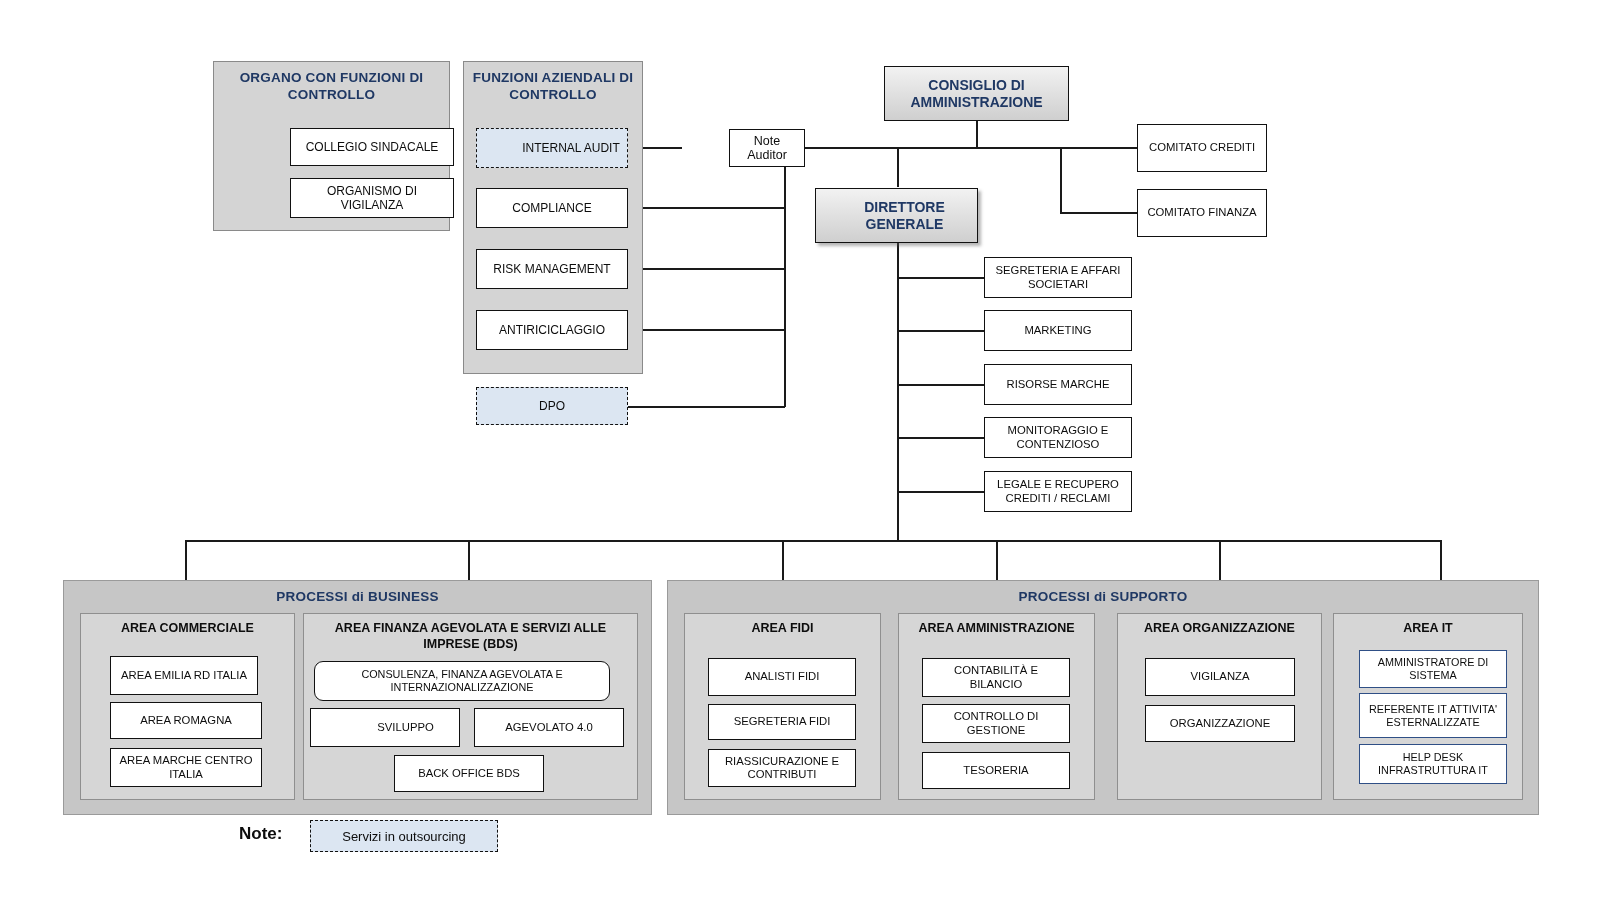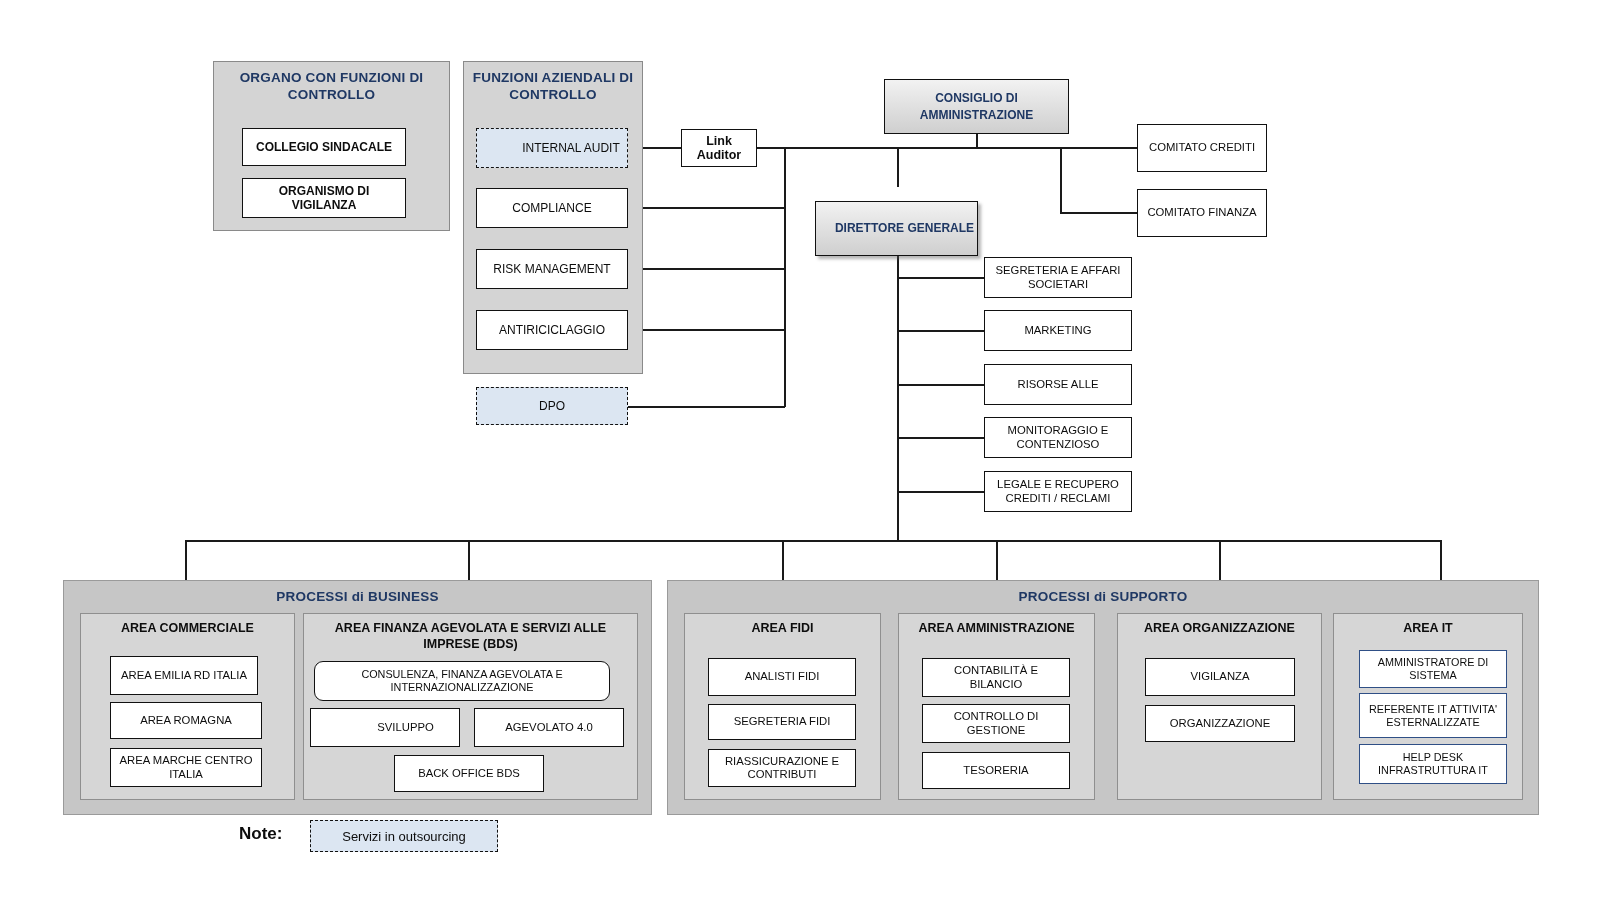--- a/index.html
+++ b/index.html
@@ -33,39 +33,38 @@
     color:#0d0d0d;font-weight:bold;font-size:12.5px;line-height:16px;
   }
 
   
   .box{
     position:absolute;box-sizing:border-box;
     background:#ffffff;border:1.6px solid #111111;
     display:flex;align-items:center;justify-content:center;text-align:center;
     color:#0d0d0d;font-size:12px;line-height:14.5px;padding:2px 4px;
   }
-  .box.b{font-weight:bold;}
+  .box.b{font-weight:normal;margin-left:48px;}
   .box.small{font-size:11.3px;line-height:13.5px;}
   .box.tiny{font-size:10.8px;line-height:13px;}
 
   
   .box.dashed{
     background:#dce6f2;border:1.6px dashed #111111;
   }
   
   .box.blueborder{border:1.4px solid #2f4f86;}
 
   
   .grad{
     position:absolute;box-sizing:border-box;
     border:1.5px solid #111111;
     display:flex;align-items:center;justify-content:center;text-align:center;
-    color:#1f3864;font-weight:bold;font-size:12px;line-height:17px;
+    color:#1f3864;font-weight:bold;font-size:14px;line-height:17px;
     background:linear-gradient(180deg,#f2f2f2 0%,#e2e2e2 45%,#cfcfcf 100%);
-    margin-top:13px;
   }
   .grad.shadow{box-shadow:3px 3px 3px rgba(90,90,90,.45);padding-left:16px;}
 
   .note-label{
     position:absolute;font-weight:bold;font-size:17px;color:#0d0d0d;
   }
   .legend-box{
     position:absolute;box-sizing:border-box;
     background:#dce6f2;border:1.5px dashed #111111;
     display:flex;align-items:center;justify-content:center;
@@ -119,32 +118,32 @@
   <div class="panel" style="left:463px;top:61px;width:180px;height:313px;">
     <div class="panel-title">FUNZIONI AZIENDALI DI CONTROLLO</div>
   </div>
   <div class="box dashed" style="left:476px;top:128px;width:152px;height:40px;padding-left:42px;">INTERNAL  AUDIT</div>
   <div class="box" style="left:476px;top:188px;width:152px;height:40px;">COMPLIANCE</div>
   <div class="box" style="left:476px;top:249px;width:152px;height:40px;">RISK MANAGEMENT</div>
   <div class="box" style="left:476px;top:310px;width:152px;height:40px;">ANTIRICICLAGGIO</div>
 
   <div class="box dashed" style="left:476px;top:387px;width:152px;height:38px;">DPO</div>
 
-  <div class="box b" style="left:681px;top:129px;width:76px;height:38px;font-size:12.5px;">Link Auditor</div>
+  <div class="box b" style="left:681px;top:129px;width:76px;height:38px;font-size:12.5px;">Note Auditor</div>
 
   <div class="grad" style="left:884px;top:66px;width:185px;height:55px;">CONSIGLIO DI AMMINISTRAZIONE</div>
 
   <div class="grad shadow" style="left:815px;top:188px;width:163px;height:55px;">DIRETTORE GENERALE</div>
 
   <div class="box small" style="left:1137px;top:124px;width:130px;height:48px;">COMITATO CREDITI</div>
   <div class="box small" style="left:1137px;top:189px;width:130px;height:48px;">COMITATO FINANZA</div>
 
   <div class="box small" style="left:984px;top:257px;width:148px;height:41px;">SEGRETERIA E AFFARI SOCIETARI</div>
   <div class="box small" style="left:984px;top:310px;width:148px;height:41px;">MARKETING</div>
-  <div class="box small" style="left:984px;top:364px;width:148px;height:41px;">RISORSE ALLE</div>
+  <div class="box small" style="left:984px;top:364px;width:148px;height:41px;">RISORSE MARCHE</div>
   <div class="box small" style="left:984px;top:417px;width:148px;height:41px;">MONITORAGGIO E CONTENZIOSO</div>
   <div class="box small" style="left:984px;top:471px;width:148px;height:41px;">LEGALE E RECUPERO CREDITI / RECLAMI</div>
 
   <div class="panel-outer" style="position:absolute;box-sizing:border-box;left:63px;top:580px;width:589px;height:235px;">
     <div class="panel-title">PROCESSI di BUSINESS</div>
   </div>
 
   <div class="panel-inner" style="position:absolute;box-sizing:border-box;left:80px;top:613px;width:215px;height:187px;">
     <div class="sub-title">AREA COMMERCIALE</div>
   </div>

